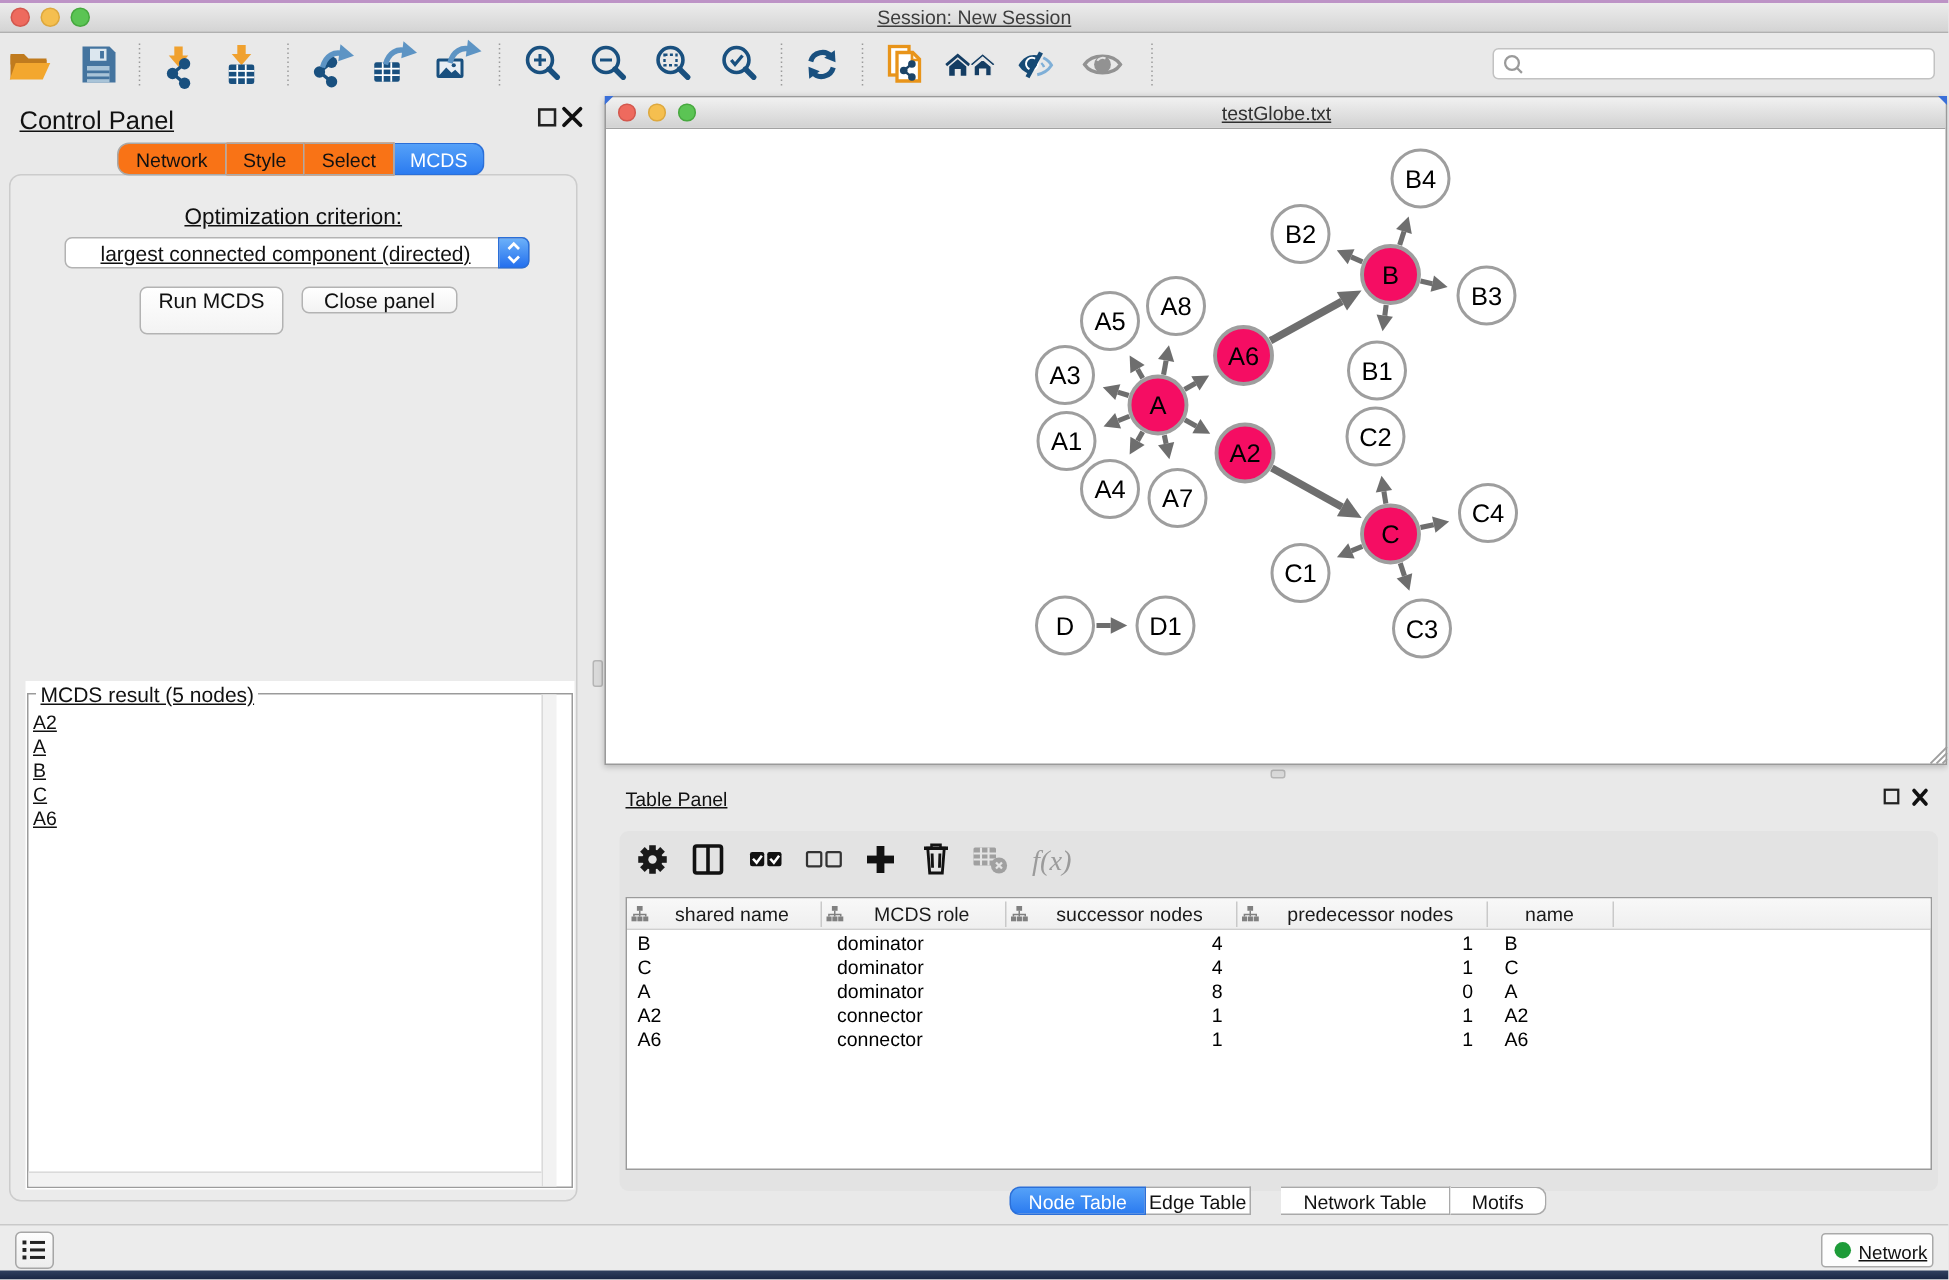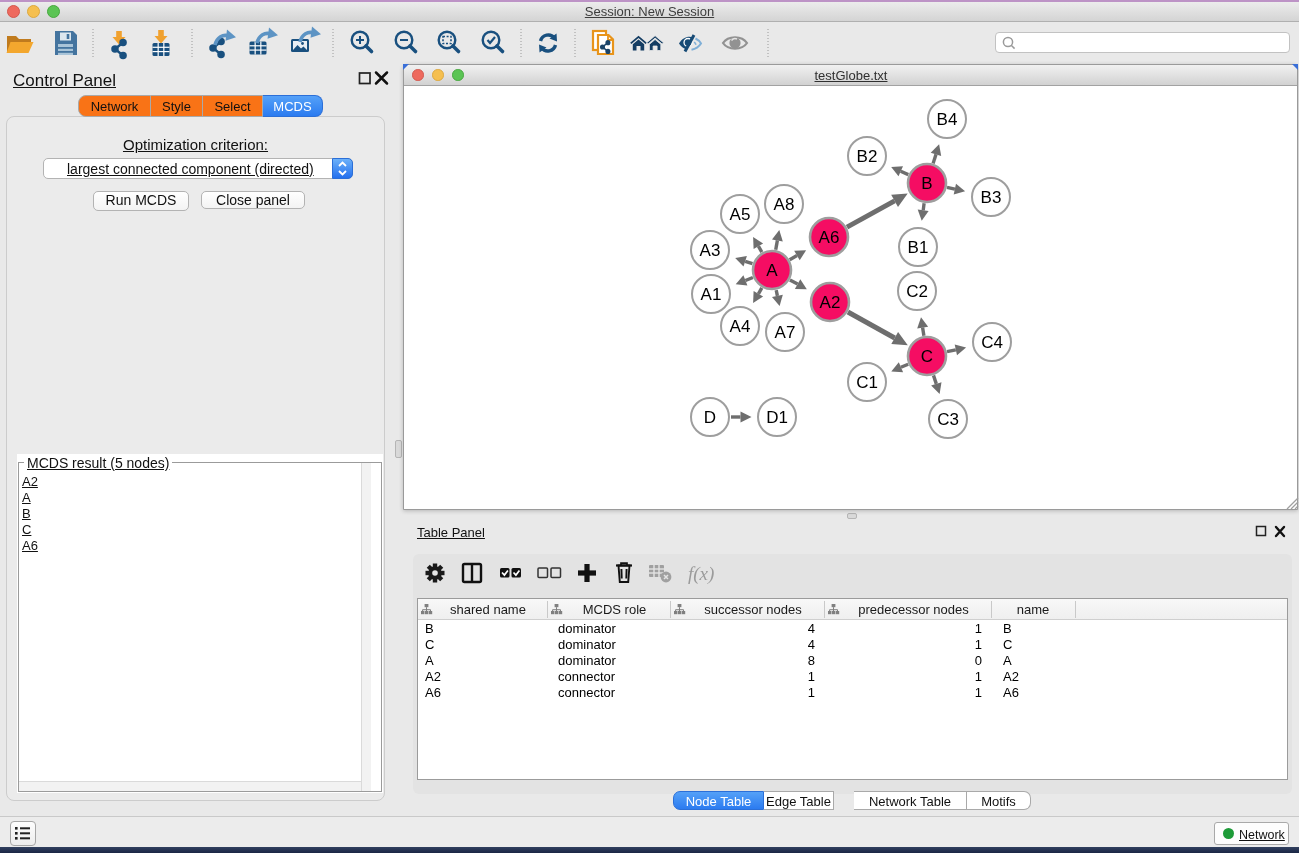--- a/index.html
+++ b/index.html
@@ -194,21 +194,21 @@
 <div class="cp-tab" style="left:203px;width:60px;">Select</div>
 <div class="cp-tab" style="left:263px;width:60px;border-radius:0 8px 8px 0;background:linear-gradient(#55a1f8,#2b7bf0);color:#fff;border-color:#2b6fd8;">MCDS</div>
 <div class="txt" style="left:0;top:136px;width:391px;text-align:center;font-size:15px;">Optimization criterion:</div>
 <div class="abs" style="left:43px;top:158px;width:310px;height:21px;background:#fff;border:1px solid #b3b3b3;border-radius:5px;"></div>
 <div class="txt" style="left:55px;top:161px;font-size:14px;padding-left:12px;">largest connected component (directed)</div>
 <div class="abs" style="left:332px;top:158px;width:21px;height:21px;background:linear-gradient(#6cb1f9,#2470ee);border-radius:0 5px 5px 0;border:1px solid #2b6fd8;"></div>
 <svg class="abs" style="left:336px;top:160px;" width="14" height="17" viewBox="0 0 14 17">
     <path d="M3,6 L6.5,2.5 L10,6" stroke="#fff" stroke-width="1.8" fill="none"></path>
     <path d="M3,11 L6.5,14.5 L10,11" stroke="#fff" stroke-width="1.8" fill="none"></path>
   </svg>
-<div class="btn" style="left:93px;top:191px;width:96px;height:20px;line-height:17px;">Run MCDS</div>
+<div class="btn" style="left:93px;top:191px;width:96px;height:32px;line-height:17px;">Run MCDS</div>
 <div class="btn" style="left:201px;top:191px;width:104px;height:18px;line-height:17px;">Close panel</div>
 <div class="abs" style="left:17px;top:454px;width:366px;height:339px;background:#fff;"></div>
 <div class="abs" style="left:18px;top:462px;width:364px;height:330px;border:1px solid #9b9b9b;"></div>
 <div class="txt" style="left:24px;top:455px;font-size:14px;background:#fff;padding:0 3px;">MCDS result (5 nodes)</div>
 <div class="abs" style="left:361px;top:463px;width:10px;height:328px;background:#f2f2f2;border-left:1px solid #dadada;"></div>
 <div class="abs" style="left:19px;top:781px;width:342px;height:10px;background:#f2f2f2;border-top:1px solid #dadada;"></div>
 <div class="txt" style="left:22px;top:474px;font-size:13px;line-height:16px;">A2</div>
 <div class="txt" style="left:22px;top:490px;font-size:13px;line-height:16px;">A</div>
 <div class="txt" style="left:22px;top:506px;font-size:13px;line-height:16px;">B</div>
 <div class="txt" style="left:22px;top:522px;font-size:13px;line-height:16px;">C</div>

